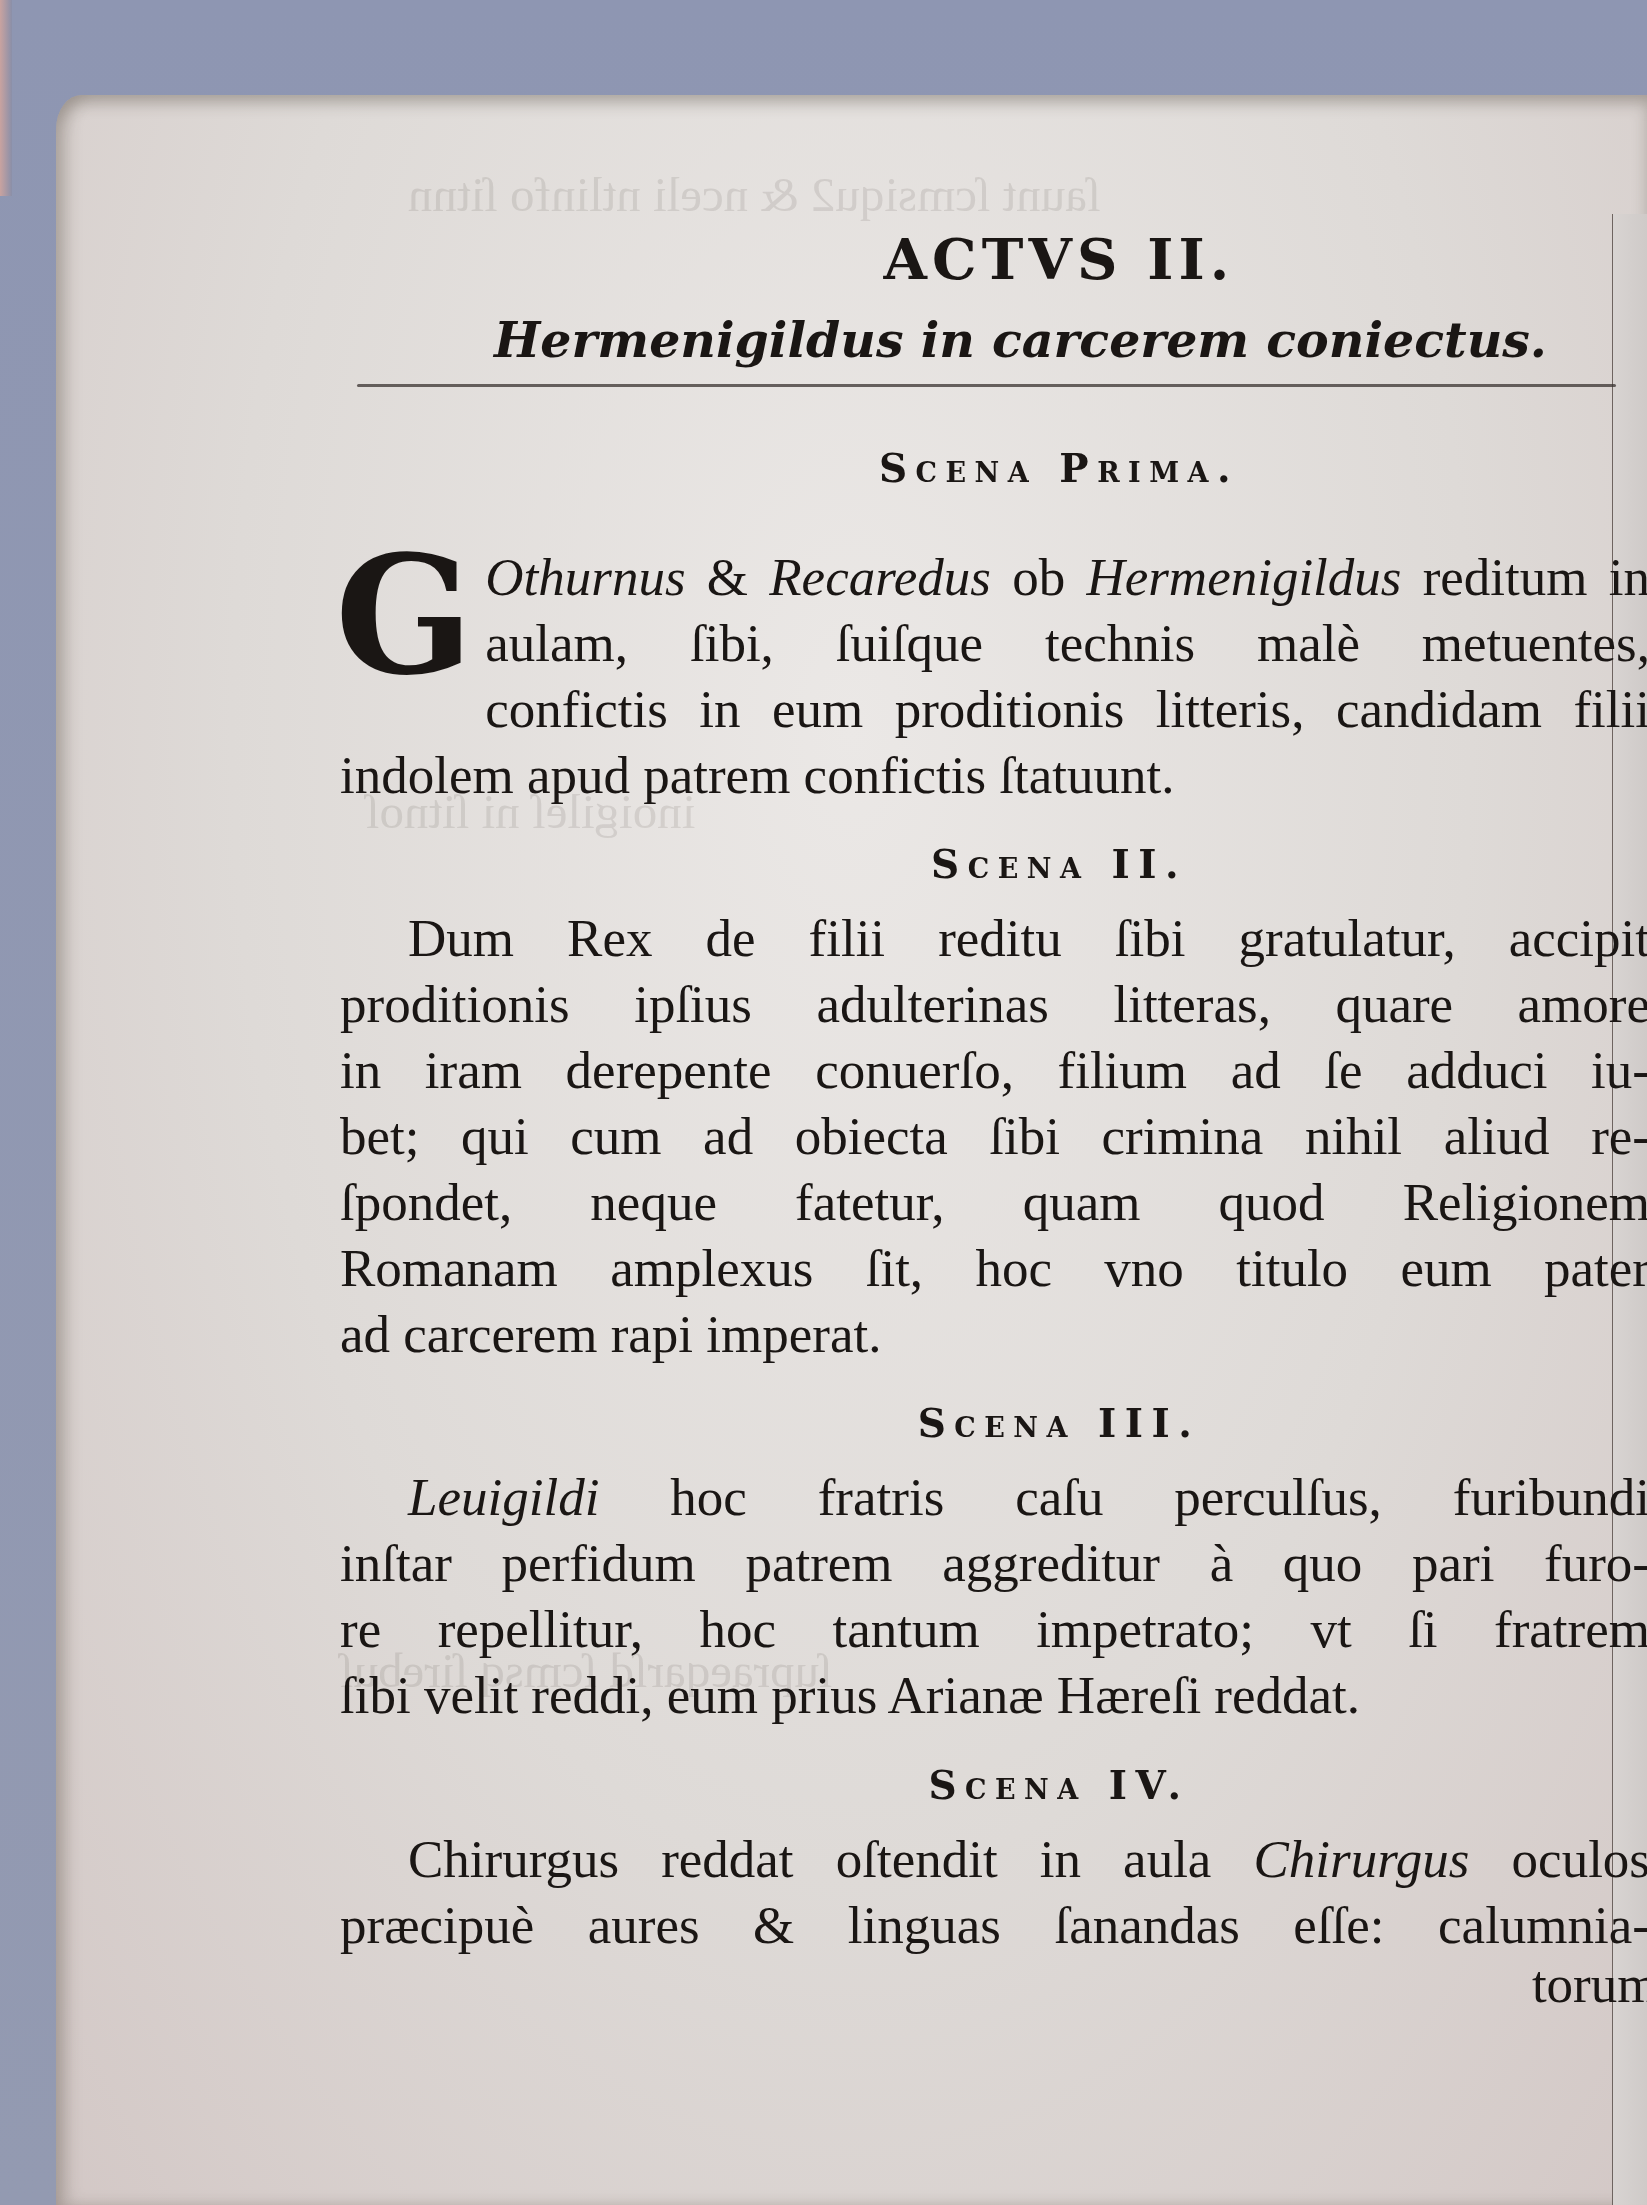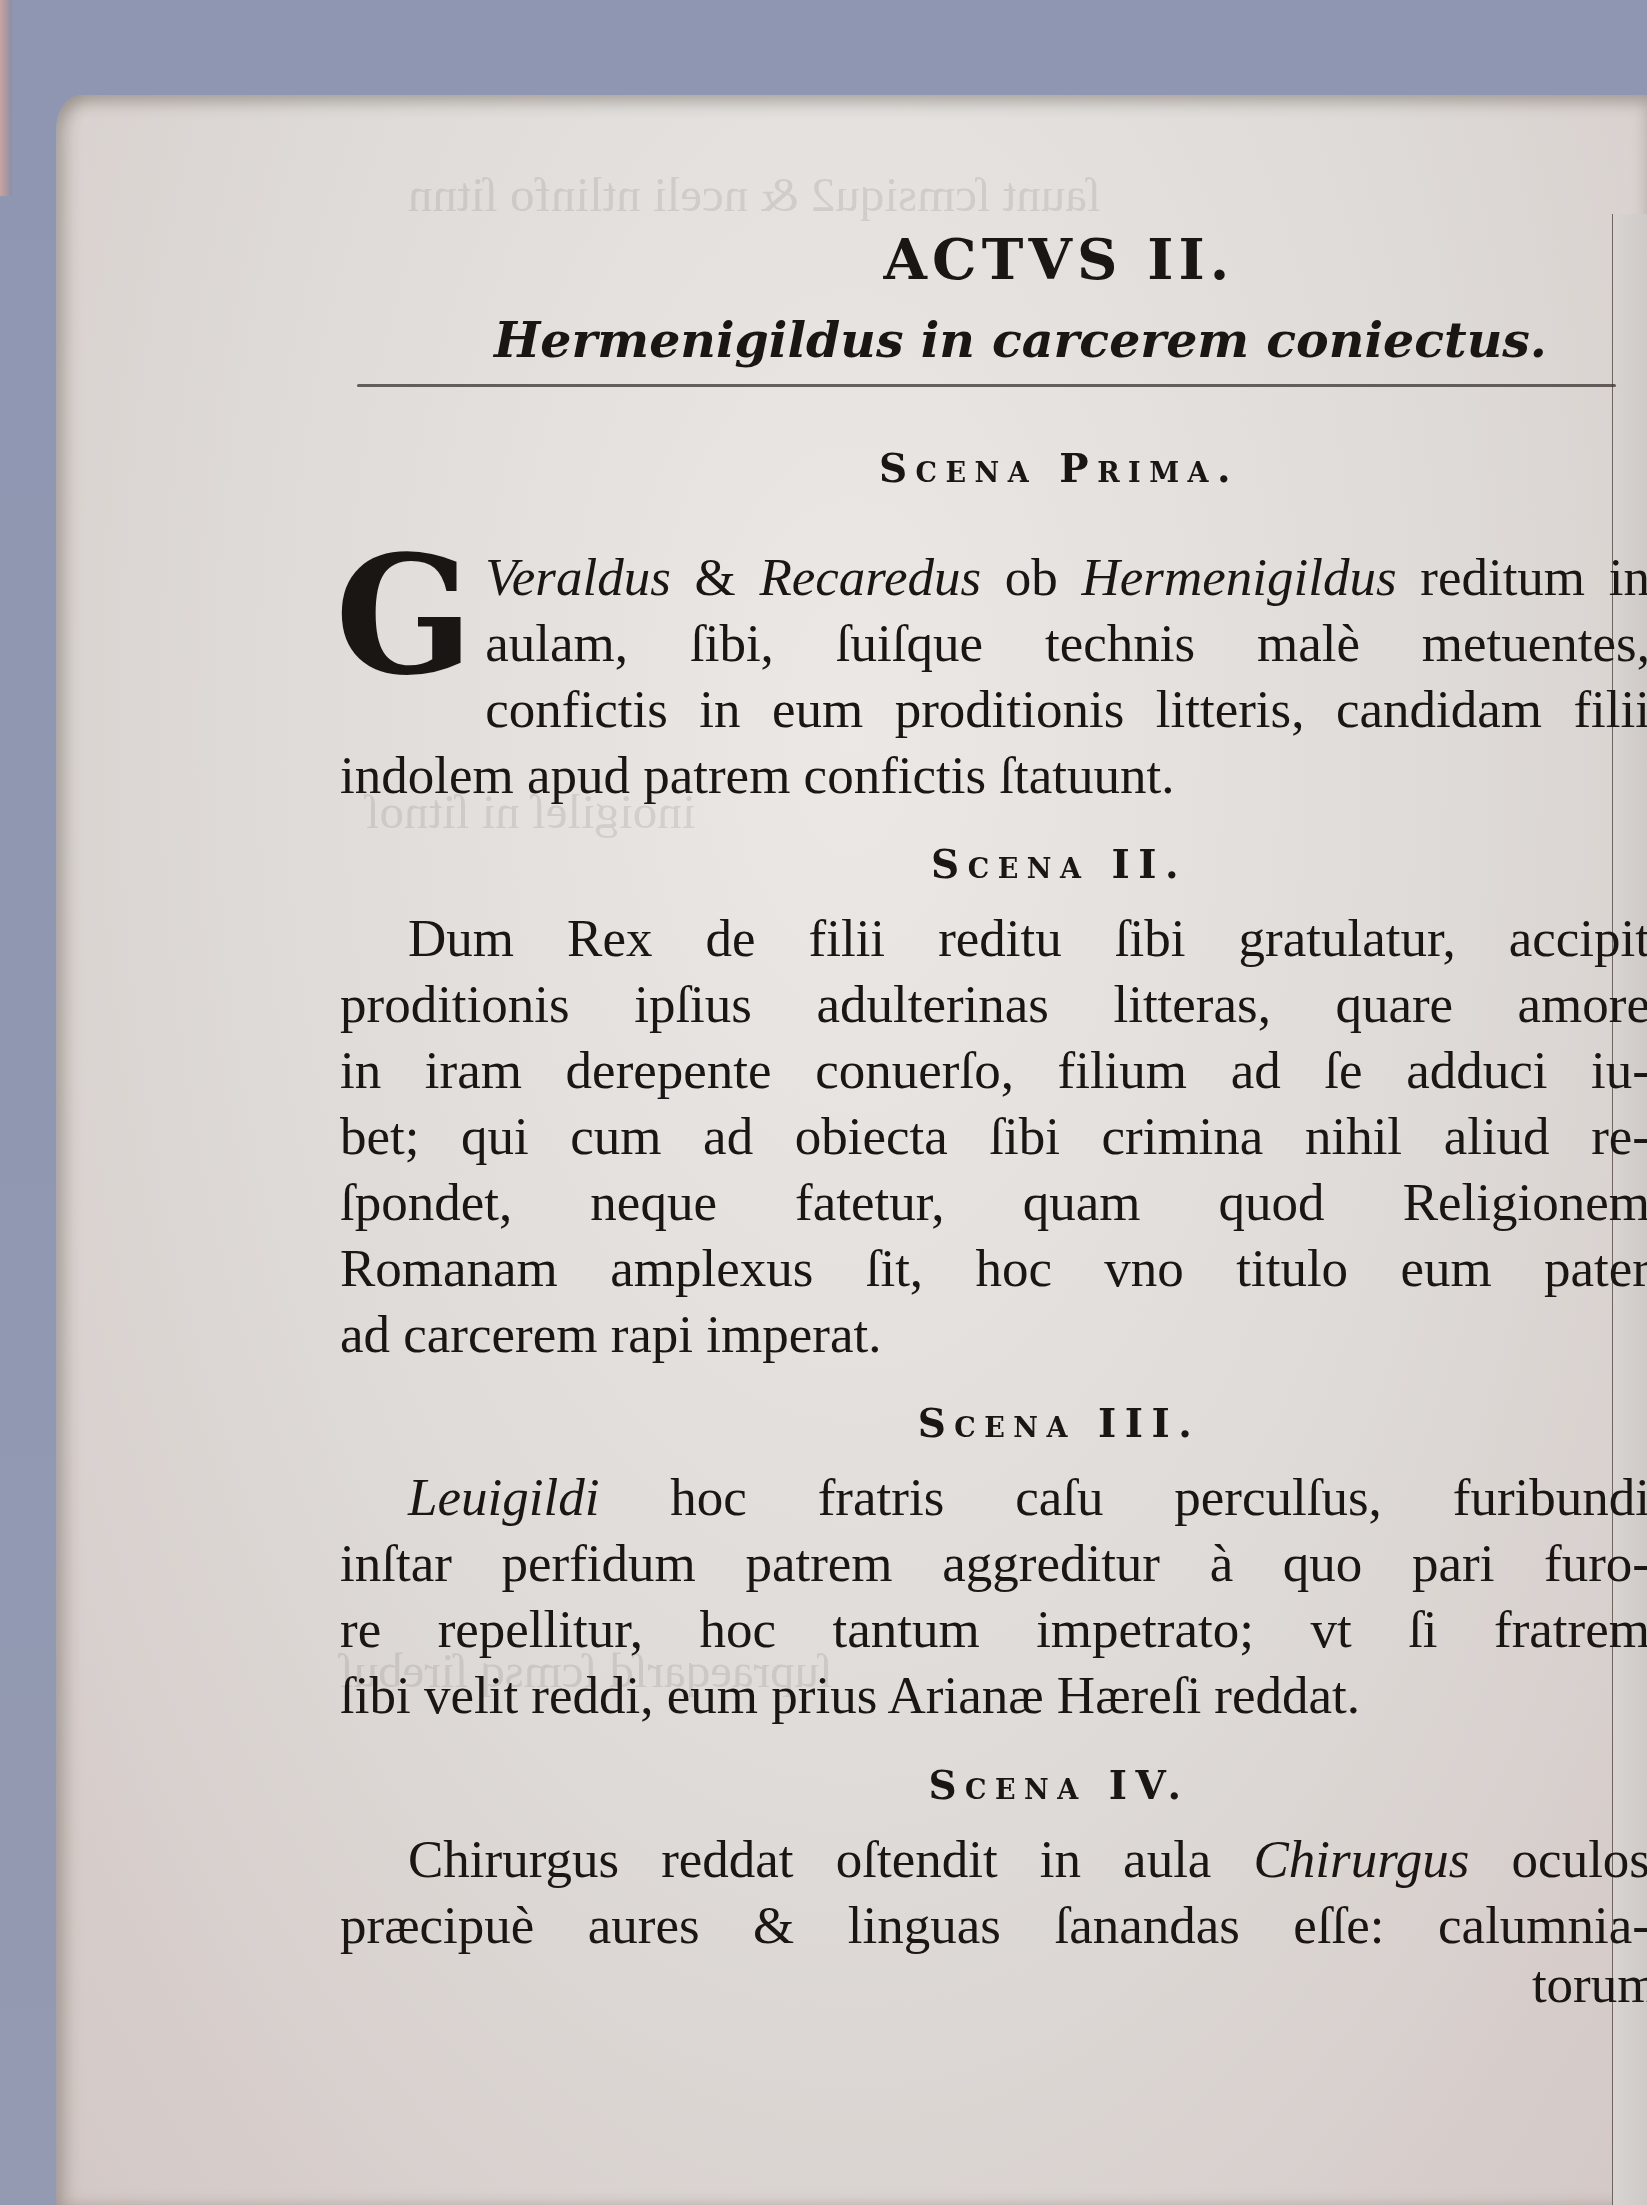--- a/index.html
+++ b/index.html
@@ -85,21 +85,21 @@
 <div class="content">
   <h1 class="act-title">ACTVS II.</h1>
   <div class="act-subtitle">Hermenigildus in carcerem coniectus.</div>
   <div class="act-rule"></div>
 
   <div id="scenes">
       <section style="margin-top: 34px;">
         <h2 class="scene-head" style="line-height: 94px;">Scena Prima.</h2>
         <p class="scene-text" style="margin-top: 29px;">
           <span class="dropcap">G</span>
-          <span style="display: block; text-align-last: justify; text-align: justify; text-indent: 0px;"><span class="it">Veraldus</span><span> &amp; </span><span class="it">Recaredus</span><span> ob </span><span class="it">Hermenigildus</span><span> reditum in</span></span>
+          <span style="display: block; text-align-last: justify; text-align: justify; text-indent: 0px;"><span class="it">Othurnus</span><span> &amp; </span><span class="it">Recaredus</span><span> ob </span><span class="it">Hermenigildus</span><span> reditum in</span></span>
           <span style="display: block; text-align-last: justify; text-align: justify; text-indent: 0px;"><span>aulam, ſibi, ſuiſque technis malè metuentes,</span></span>
           <span style="display: block; text-align-last: justify; text-align: justify; text-indent: 0px;"><span>confictis in eum proditionis litteris, candidam filii</span></span>
           <span style="display: block; text-align-last: left; text-align: justify; text-indent: 0px;"><span>indolem apud patrem confictis ſtatuunt.</span></span>
         </p>
       </section>
       <section style="margin-top: 15.3px;">
         <h2 class="scene-head" style="line-height: 82px;">Scena II.</h2>
         <p class="scene-text indent">
           <span style="display: block; text-align-last: justify; text-align: justify;"><span>Dum Rex de filii reditu ſibi gratulatur, accipit</span></span>
           <span style="display: block; text-align-last: justify; text-align: justify; text-indent: 0px;"><span>proditionis ipſius adulterinas litteras, quare amore</span></span>

